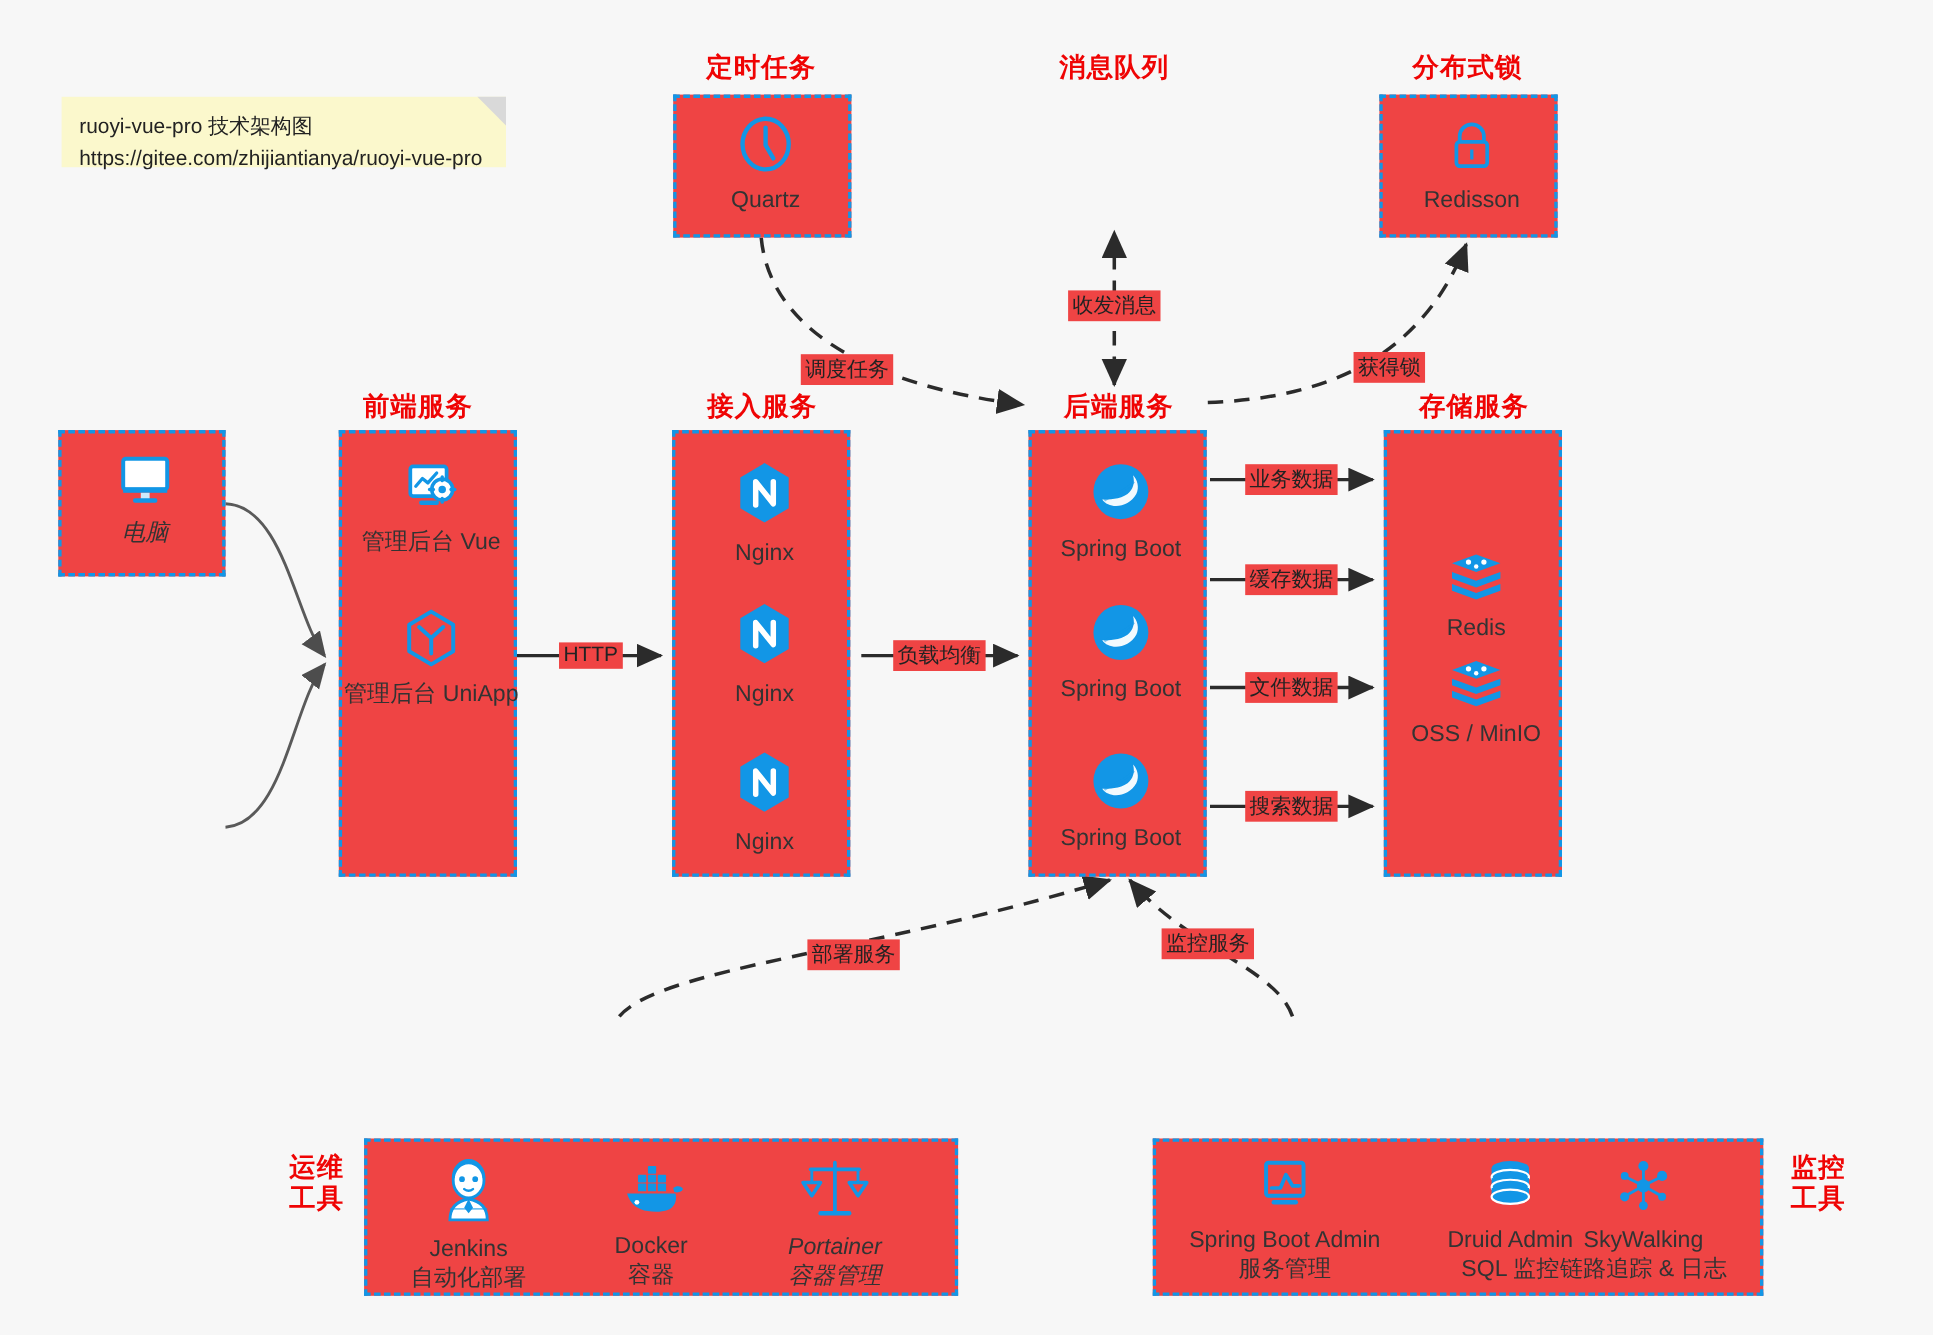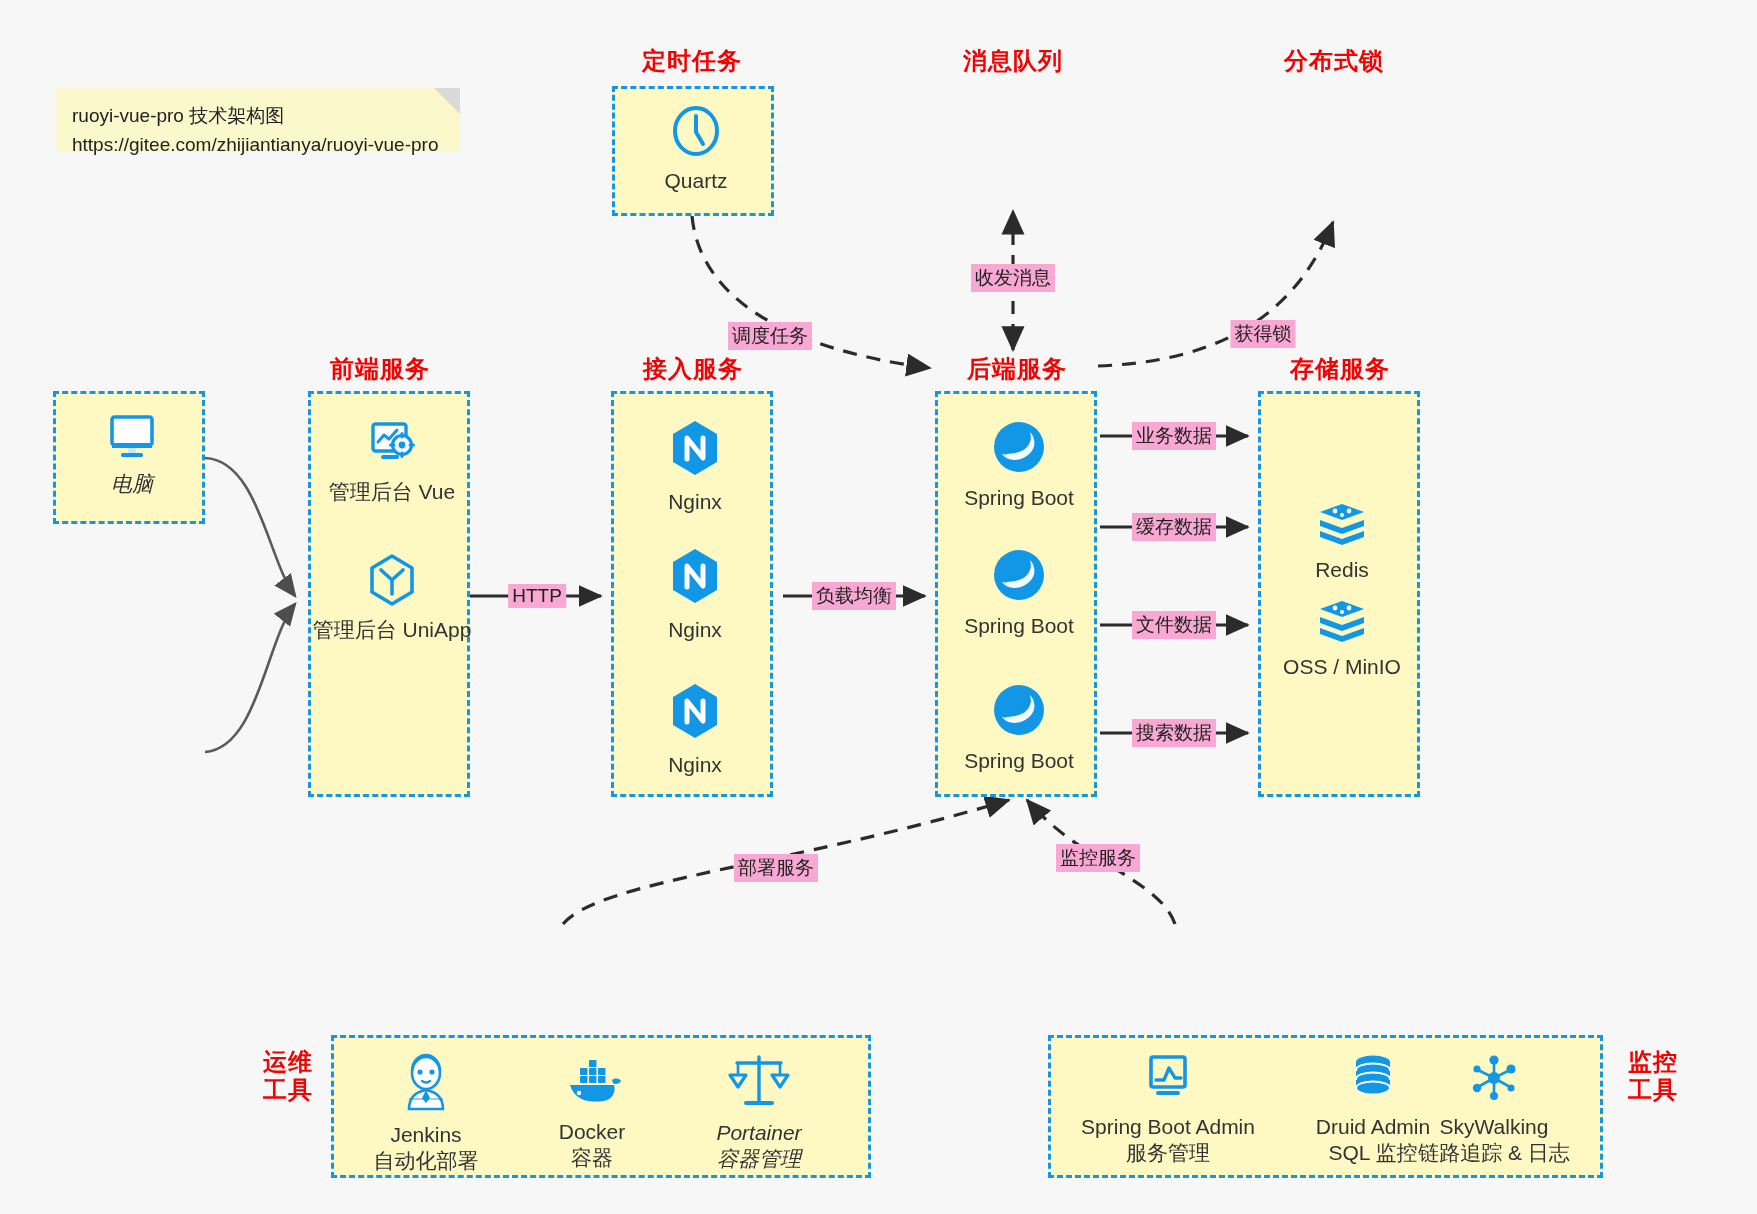--- a/index.html
+++ b/index.html
@@ -10,21 +10,21 @@
     overflow:hidden;
     position:relative;
   }
   #stage{position:absolute;left:0;top:0;width:1757px;height:1214px;}
   svg#edges{position:absolute;left:0;top:0;width:1757px;height:1214px;pointer-events:none;}
 
   
   .box{
     position:absolute;
     border:3px dashed #1296e6;
-    background:#fef9c3;
+    background:#ef4444;
     box-sizing:border-box;
   }
   .grouptitle{
     position:absolute;
     color:#ef0404;
     font-weight:bold;
     font-size:24px;
     text-align:center;
     white-space:nowrap;
     letter-spacing:1px;
@@ -72,21 +72,21 @@
     position:absolute;right:0;top:0;width:0;height:0;
     border-left:26px solid transparent;
     border-top:26px solid #d9d9d9;
   }
 
   
   .elabel{
     position:absolute;
     font-size:19px;
     color:#222222;
-    background:#f9a8d4;
+    background:#ef4444;
     padding:1px 4px;
     white-space:nowrap;
     transform:translate(-50%,-50%);
   }
 </style>
 </head>
 <body>
 
 <div id="stage">
 
@@ -153,20 +153,32 @@
           <path d="M28,13 L28,29 L35,41" fill="none" stroke="#1296e6" stroke-width="4" stroke-linecap="round" stroke-linejoin="round"></path>
         </svg>
       </span>
       <span class="lbl">Quartz</span>
     </div>
   </div>
 
   <div class="grouptitle" style="left:913px;top:45px;width:200px;">消息队列</div>
 
   <div class="grouptitle" style="left:1234px;top:45px;width:200px;">分布式锁</div>
+  <div class="box" style="left:1254px;top:86px;width:162px;height:130px;">
+    <div class="node" style="left:1px;top:16px;">
+      <span class="ico">
+        <svg width="56" height="54" viewBox="0 0 56 54">
+          <path d="M17,24 v-5 a11,11 0 0 1 22,0 v5" fill="none" stroke="#1296e6" stroke-width="3.4"></path>
+          <rect x="14" y="24" width="28" height="22" rx="3" fill="none" stroke="#1296e6" stroke-width="3.4"></rect>
+          <line x1="28" y1="31" x2="28" y2="40" stroke="#1296e6" stroke-width="3"></line>
+        </svg>
+      </span>
+      <span class="lbl">Redisson</span>
+    </div>
+  </div>
 
   <div class="box" style="left:53px;top:391px;width:152px;height:133px;font-style:italic;">
     <div class="node" style="left:-4px;top:16px;">
       <span class="ico">
         <svg width="62" height="52" viewBox="0 0 62 52">
           <rect x="11" y="7" width="40" height="28" rx="2.5" fill="#fff" stroke="#1296e6" stroke-width="3.6"></rect>
           <rect x="11" y="33" width="40" height="5" fill="#1296e6"></rect>
           <rect x="27" y="38" width="8" height="6" fill="#cfe9fb"></rect>
           <rect x="20" y="43" width="22" height="4" rx="1.6" fill="#1296e6"></rect>
         </svg>

